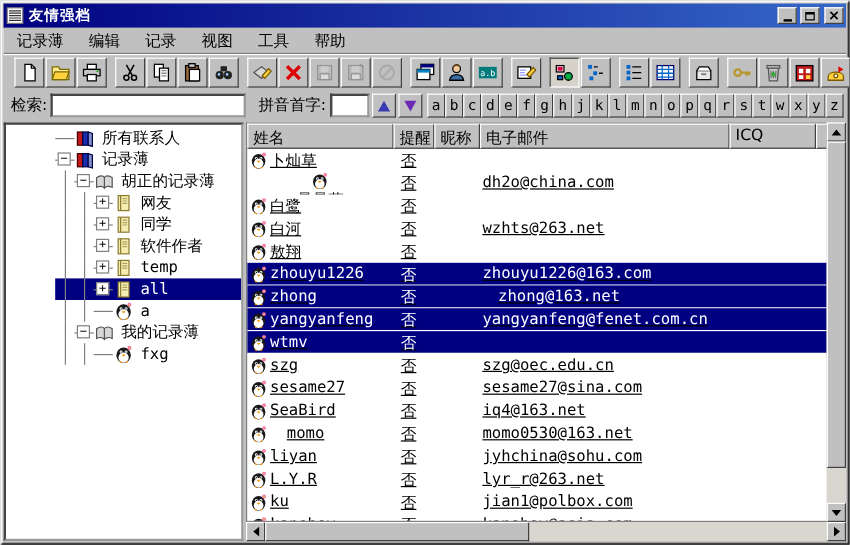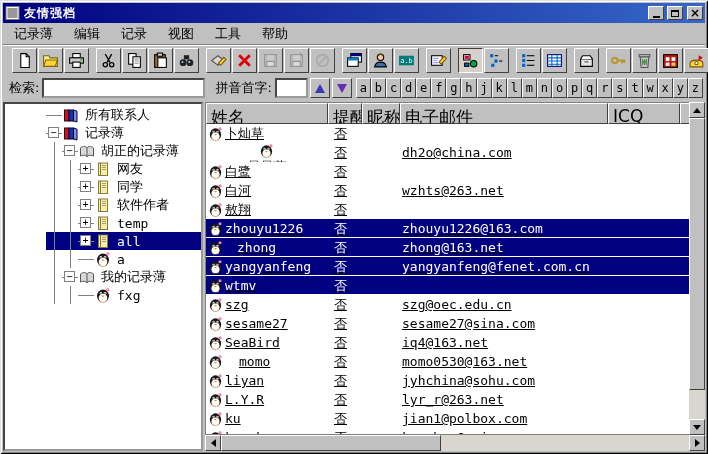--- a/index.html
+++ b/index.html
@@ -70,21 +70,21 @@
   .tree-ic{width:16px;height:16px;flex:0 0 16px;margin:0 3px 0 1px;}
   .tree-ic svg{width:16px;height:16px;display:block;}
   .tree-label{padding:0 3px;}
 
   
   .right{flex:1;position:relative;background:var(--chrome);}
   .tablewrap{position:absolute;left:0;top:0;right:16px;bottom:16px;background:#fff;
     border:1px solid #808080;border-right:none;overflow:hidden;}
   .thead{display:flex;height:21px;background:var(--chrome);}
   .th{border:1px solid;border-color:#fff #404040 #404040 #fff;background:var(--chrome);
-    font-size:17px;padding:2px 4px;white-space:nowrap;overflow:hidden;flex:0 0 auto;}
+    font-size:13px;padding:2px 4px;white-space:nowrap;overflow:hidden;flex:0 0 auto;}
   .th.fill{flex:1 1 auto;}
   .tbody{font-family:"DejaVu Sans Mono",monospace;font-size:13px;text-decoration:underline;}
   .tr{display:flex;align-items:center;height:19px;white-space:nowrap;}
   .tr.sel{background:var(--sel);color:#fff;box-shadow:inset 0 -1px 0 #fff;}
   .td{overflow:hidden;white-space:nowrap;flex:0 0 auto;padding:0 2px;height:100%;display:flex;align-items:center;}
   .td.center{justify-content:flex-start;padding-left:6px;}
   .avatar{width:15px;height:15px;flex:0 0 15px;margin-right:2px;}
   .avatar svg{width:15px;height:15px;display:block;}
 
   
@@ -727,40 +727,40 @@
                   </svg>
                 </span>
                 <span class="nm">zhouyu1226</span>
               </div>
               <div class="td center" style="width: 34px;">否</div>
               <div class="td" style="width: 38px;"></div>
               <div class="td" style="width: 208px;">zhouyu1226@163.com</div>
               <div class="td" style="width: 72px;"></div>
             </div>
             <div class="tr sel">
-              <div class="td" style="width: 122px; gap: 12px;">
+              <div class="td" style="width: 122px;">
                 <span class="avatar">
                   <svg viewBox="0 0 16 16">
                     <ellipse cx="8" cy="9" rx="6" ry="6.5" fill="#181818"></ellipse>
                     <ellipse cx="8" cy="11" rx="4.3" ry="4.2" fill="#fff"></ellipse>
                     <circle cx="5.9" cy="6.3" r="1.2" fill="#fff"></circle>
                     <circle cx="10.1" cy="6.3" r="1.2" fill="#fff"></circle>
                     <circle cx="6" cy="6.4" r=".55" fill="#000"></circle>
                     <circle cx="10" cy="6.4" r=".55" fill="#000"></circle>
                     <path d="M6.3 8.4h3.4L8 10.2z" fill="#f59000"></path>
                     <path d="M4.6 14.2l1.8 1M11.4 14.2l-1.8 1" stroke="#f59000"></path>
                     <circle cx="12.8" cy="2.9" r="1.7" fill="#f070b0"></circle>
                     <circle cx="12.8" cy="2.9" r=".6" fill="#ffe000"></circle>
                   </svg>
                 </span>
                 <span class="nm">zhong</span>
               </div>
               <div class="td center" style="width: 34px;">否</div>
               <div class="td" style="width: 38px;"></div>
-              <div class="td" style="width: 208px;">zhong@163.net</div>
+              <div class="td" style="width: 208px; margin-left: 13px;">zhong@163.net</div>
               <div class="td" style="width: 72px;"></div>
             </div>
             <div class="tr sel">
               <div class="td" style="width: 122px;">
                 <span class="avatar">
                   <svg viewBox="0 0 16 16">
                     <ellipse cx="8" cy="9" rx="6" ry="6.5" fill="#181818"></ellipse>
                     <ellipse cx="8" cy="11" rx="4.3" ry="4.2" fill="#fff"></ellipse>
                     <circle cx="5.9" cy="6.3" r="1.2" fill="#fff"></circle>
                     <circle cx="10.1" cy="6.3" r="1.2" fill="#fff"></circle>

